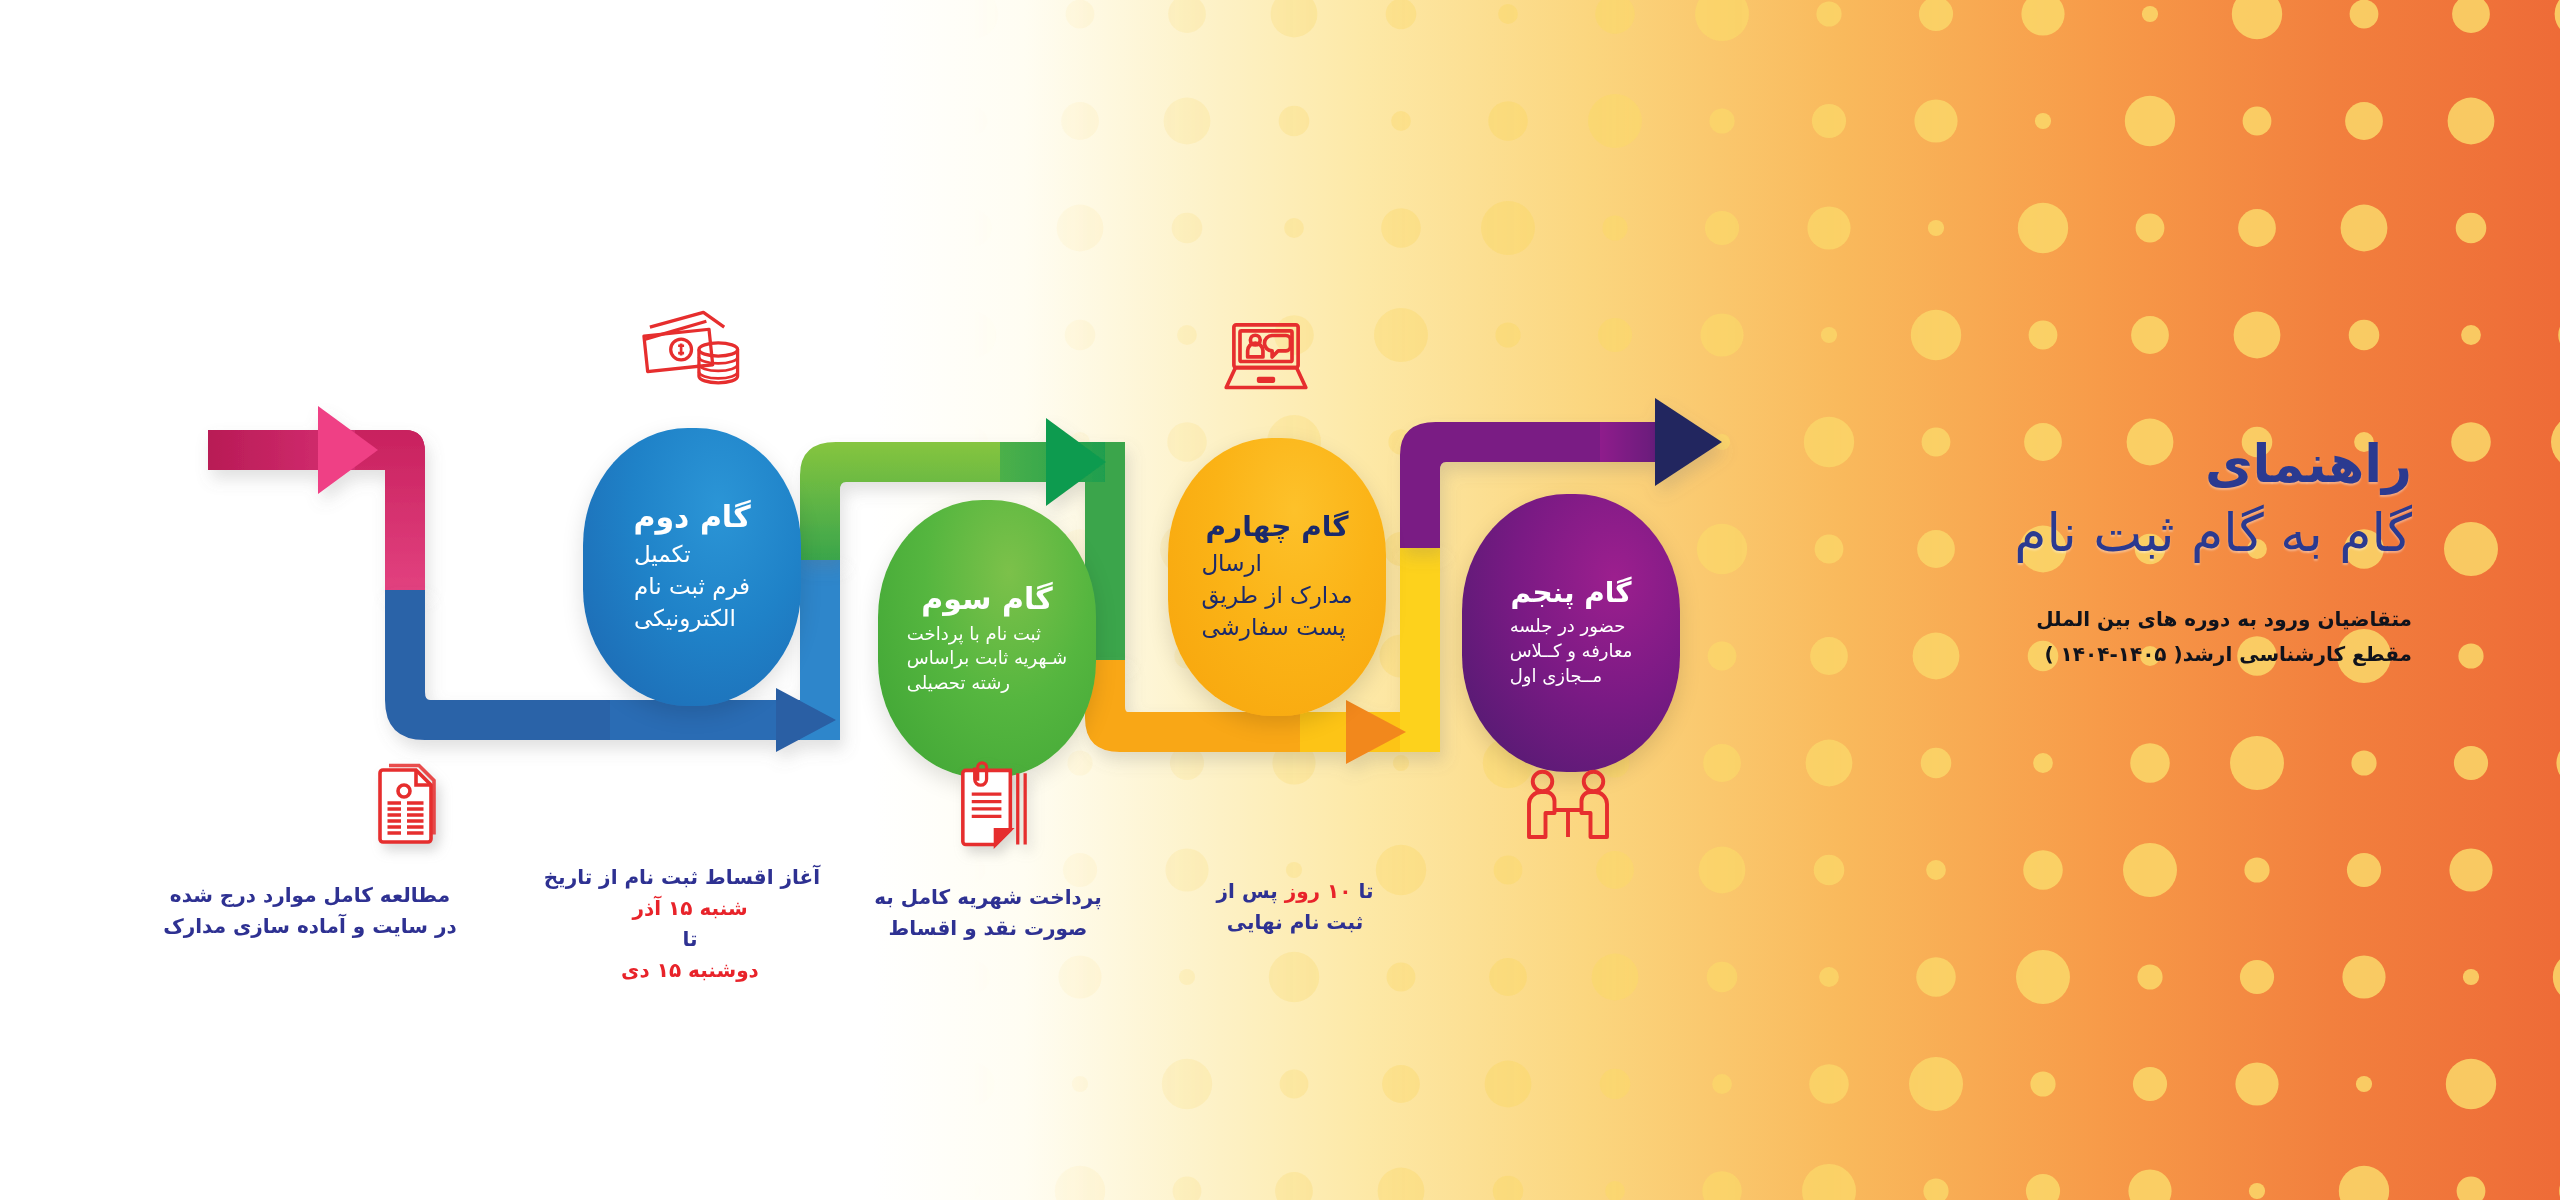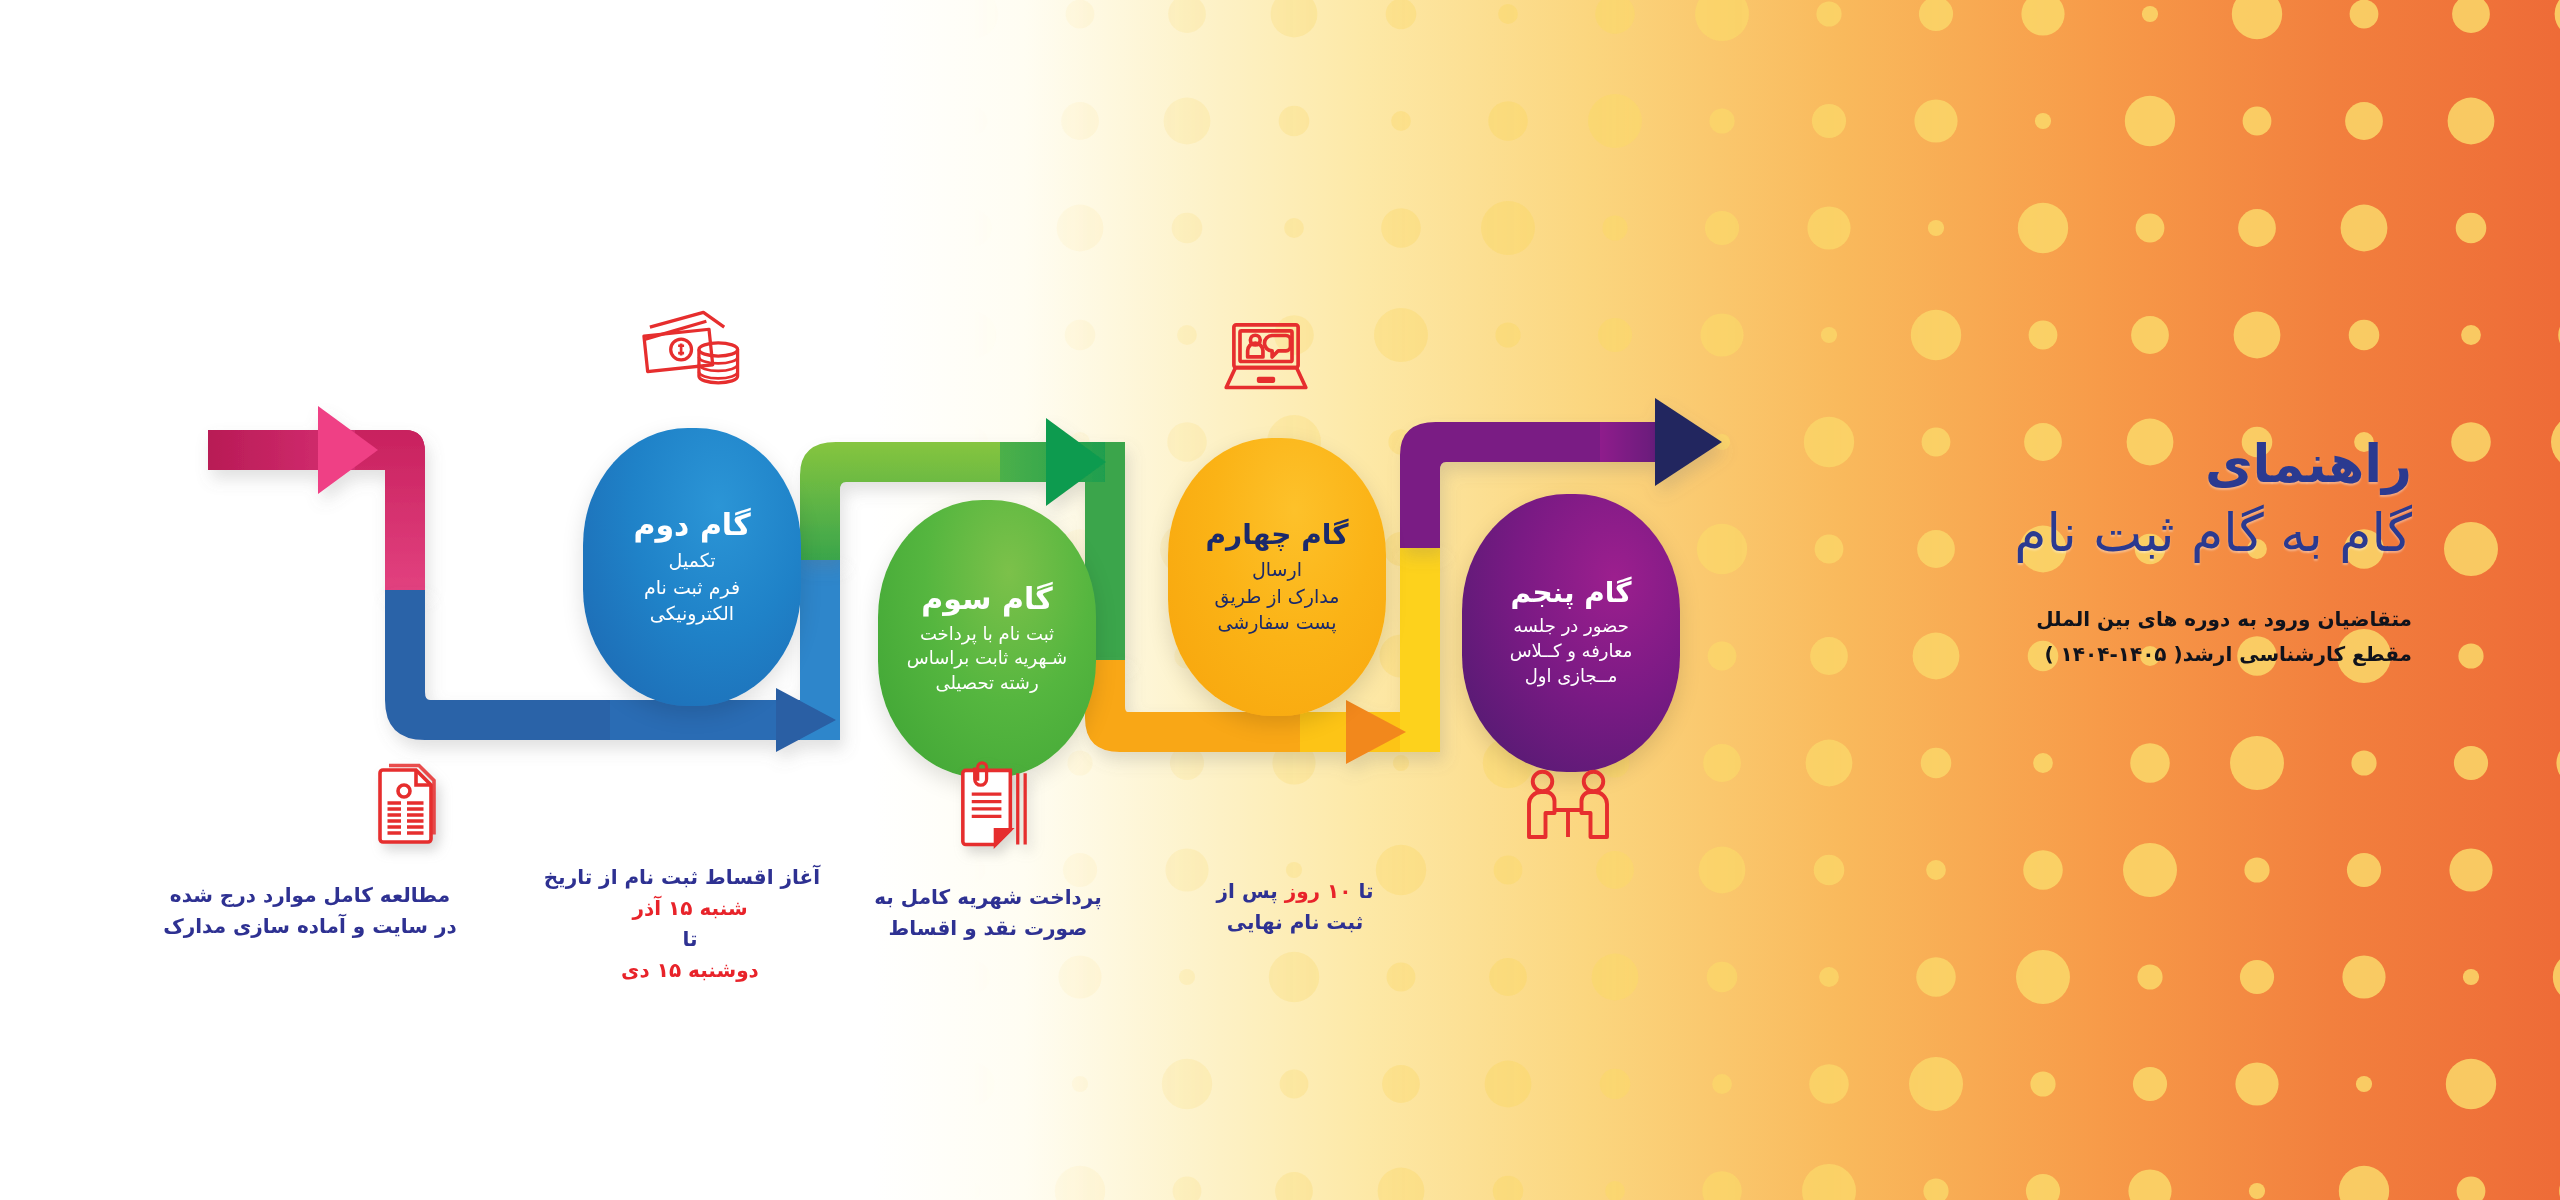--- a/index.html
+++ b/index.html
@@ -28,21 +28,21 @@
 
   
   .flow{position:absolute;left:0;top:0;width:1760px;height:1200px;}
   .flow-svg{position:absolute;left:0;top:0;width:1760px;height:1200px;}
 
   
   .pill{
     position:absolute;
     border-radius:48% / 42%;
     display:flex;flex-direction:column;align-items:center;justify-content:center;
-    text-align:center;
+    text-align:left;
     box-shadow:0 8px 22px rgba(0,0,0,.13);
     padding:0 14px;box-sizing:border-box;
   }
   .pill .ptitle{
     font-weight:bold;letter-spacing:-.2px;line-height:1.12;
     margin-bottom:6px;white-space:nowrap;
   }
   .pill .pdesc{line-height:1.38;font-weight:400;}
 
   #pill1{left:185px;top:474px;width:218px;height:278px;
@@ -57,21 +57,21 @@
          background:radial-gradient(ellipse at 70% 30%, #9c1f8e 0%, #7a1a84 45%, #4b1b6e 100%);}
 
   #pill1 .ptitle,#pill2 .ptitle,#pill3 .ptitle,#pill5 .ptitle{color:#ffffff;}
   #pill1 .pdesc,#pill2 .pdesc,#pill3 .pdesc,#pill5 .pdesc{color:#ffffff;}
   #pill4 .ptitle{color:#1b2a6b;}
   #pill4 .pdesc{color:#1b2a6b;}
 
   .t-lg{font-size:30px;}
   .t-md{font-size:28px;}
   .d-lg{font-size:21px;}
-  .d-md{font-size:19px;}
+  .d-md{font-size:23px;}
   .d-sm{font-size:18px;}
 
   
   .icon{position:absolute;}
   .icon svg{display:block;}
   .icon.shadowed{filter:drop-shadow(5px 7px 6px rgba(120,120,120,.28));}
 
   
   .caption{
     position:absolute;text-align:center;color:#2e3192;

